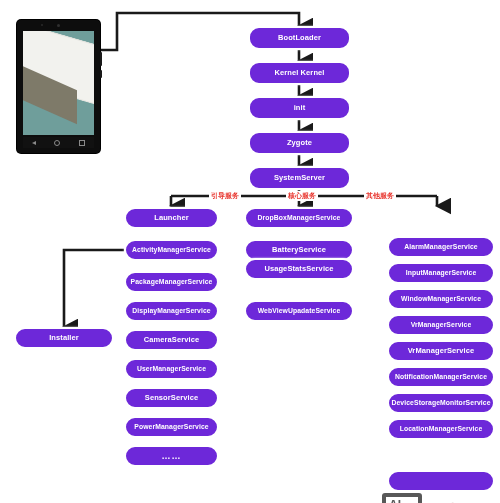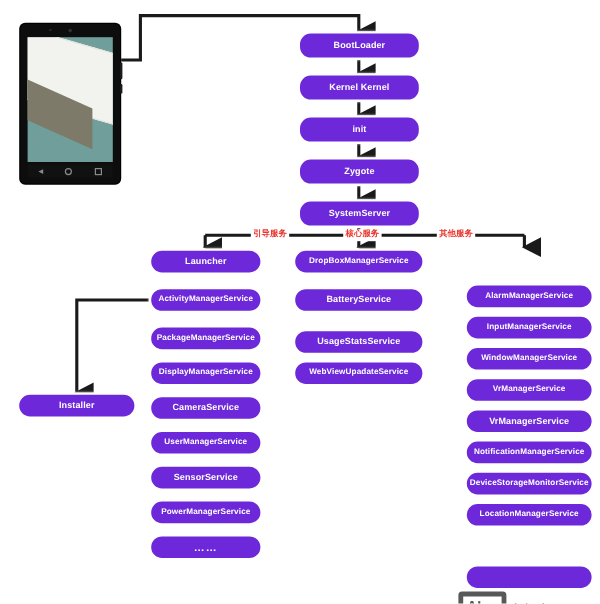--- a/index.html
+++ b/index.html
@@ -156,21 +156,21 @@
   <div class="node wide" style="left:124px;top:271px;width:95px;height:22px;">PackageManagerService</div>
   <div class="node wide" style="left:124px;top:300px;width:95px;height:22px;">DisplayManagerService</div>
   <div class="node" style="left:124px;top:329px;width:95px;height:22px;">CameraService</div>
   <div class="node wide" style="left:124px;top:358px;width:95px;height:22px;">UserManagerService</div>
   <div class="node" style="left:124px;top:387px;width:95px;height:22px;">SensorService</div>
   <div class="node wide" style="left:124px;top:416px;width:95px;height:22px;">PowerManagerService</div>
   <div class="node dots" style="left:124px;top:445px;width:95px;height:22px;">……</div>
 
   <div class="node wide" style="left:244px;top:207px;width:110px;height:22px;">DropBoxManagerService</div>
   <div class="node" style="left:244px;top:239px;width:110px;height:22px;">BatteryService</div>
-  <div class="node" style="left:244px;top:274px;width:110px;height:22px;">UsageStatsService</div>
+  <div class="node" style="left:244px;top:258px;width:110px;height:22px;">UsageStatsService</div>
   <div class="node wide" style="left:244px;top:300px;width:110px;height:22px;">WebViewUpadateService</div>
 
   <div class="node wide" style="left:387px;top:236px;width:108px;height:22px;">AlarmManagerService</div>
   <div class="node wide" style="left:387px;top:262px;width:108px;height:22px;">InputManagerService</div>
   <div class="node wide" style="left:387px;top:288px;width:108px;height:22px;">WindowManagerService</div>
   <div class="node wide" style="left:387px;top:314px;width:108px;height:22px;">VrManagerService</div>
   <div class="node" style="left:387px;top:340px;width:108px;height:22px;">VrManagerService</div>
   <div class="node wide" style="left:387px;top:366px;width:108px;height:22px;">NotificationManagerService</div>
   <div class="node wide" style="left:387px;top:392px;width:108px;height:22px;">DeviceStorageMonitorService</div>
   <div class="node wide" style="left:387px;top:418px;width:108px;height:22px;">LocationManagerService</div>

